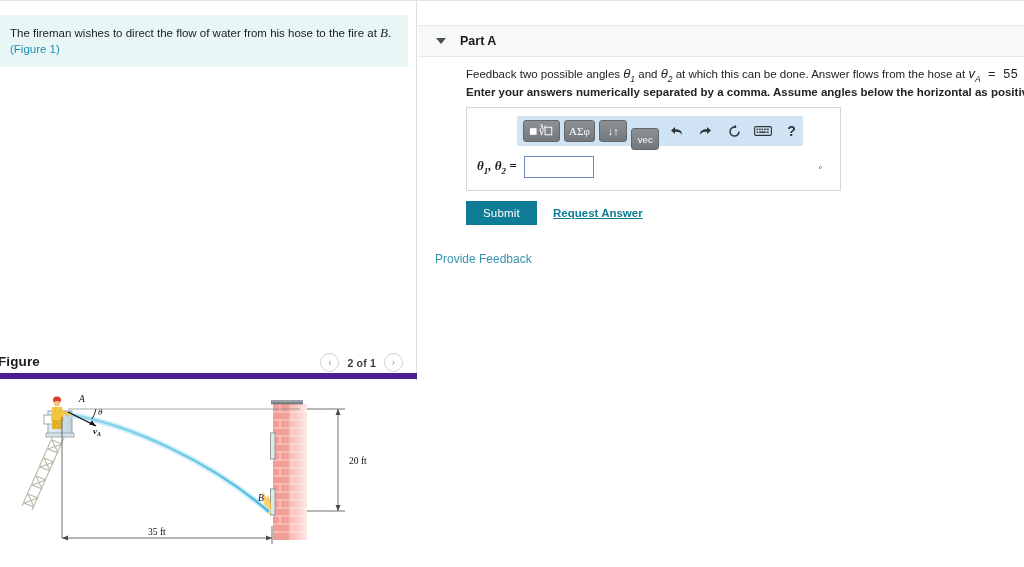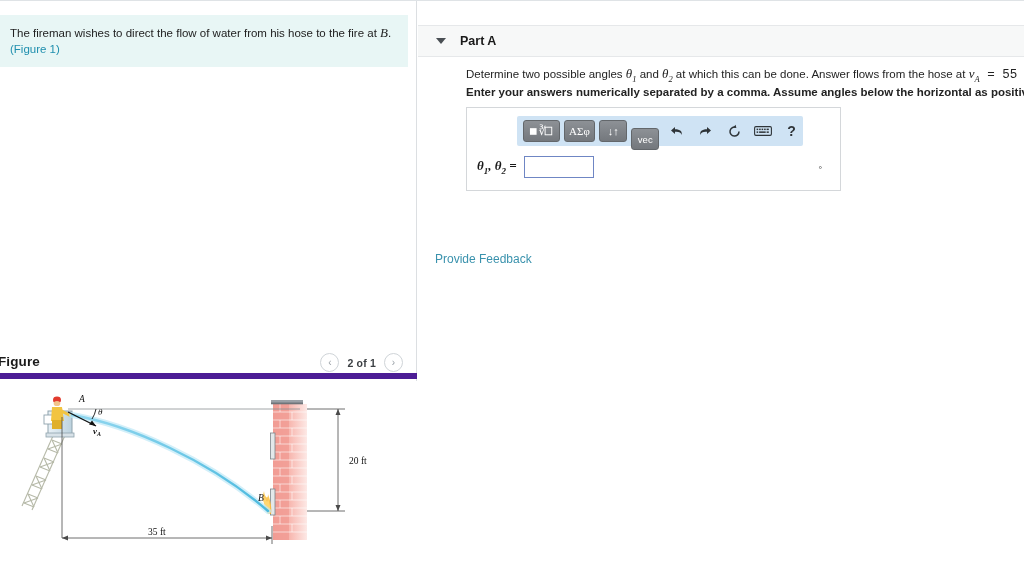--- a/index.html
+++ b/index.html
@@ -136,21 +136,21 @@
   .prompt-line {
     position: absolute;
     left: 48px;
     font-size: 11.5px;
     color: #232323;
     white-space: nowrap;
   }
   .prompt-1 { top: 65px; }
   .prompt-2 { top: 85px; font-weight: bold; }
   .mserif {
-    font-family: Liberation Serif, serif;
+    font-family: Liberation Sans, sans-serif;
     font-style: italic;
     font-size: 13px;
   }
   .mserif sub {
     font-size: 8.5px;
     font-style: italic;
   }
   .mupright {
     font-family: Liberation Mono, monospace;
     font-style: normal;
@@ -445,21 +445,21 @@
   </div>
 
   <div id="right-panel">
 
     <div class="part-header">
       <div class="collapse-caret"></div>
       <div class="part-title">Part A</div>
     </div>
 
     <div class="prompt-line prompt-1">
-      <span>Determine two possible angles </span><span class="mserif"><span>θ</span><sub>1</sub></span><span> and </span><span class="mserif"><span>θ</span><sub>2</sub></span><span> at which this can be done. Answer flows from the hose at </span><span class="mserif"><span>v</span><sub>A</sub></span><span class="mupright"> = 55 ft/s .</span>
+      <span>Feedback two possible angles </span><span class="mserif"><span>θ</span><sub>1</sub></span><span> and </span><span class="mserif"><span>θ</span><sub>2</sub></span><span> at which this can be done. Answer flows from the hose at </span><span class="mserif"><span>v</span><sub>A</sub></span><span class="mupright"> = 55 ft/s .</span>
     </div>
 
     <div class="prompt-line prompt-2">Enter your answers numerically separated by a comma. Assume angles below the horizontal as positive.</div>
 
     <div class="answer-box">
       <div class="mathbar">
         <div class="mbtn">
           <svg width="26" height="14" viewBox="0 0 26 14">
             <rect x="1" y="4" width="7" height="7" fill="#ffffff"></rect>
             <text x="10" y="11" font-family="Liberation Serif, serif" font-size="12" fill="#ffffff">∛</text>
@@ -504,17 +504,21 @@
         <div class="ticon help">?</div>
       </div>
 
       <div class="answer-row">
         <span class="answer-label"><span>θ</span><sub>1</sub><span>, </span><span>θ</span><sub>2</sub><span> =</span></span>
         <input class="answer-input" type="text" placeholder="" style="">
       </div>
       <div class="unit-deg">°</div>
     </div>
 
+    <div class="action-row">
+      <button class="submit-btn">Submit</button>
+      <a class="request-link">Request Answer</a>
+    </div>
 
     <a class="feedback-link">Provide Feedback</a>
   </div>
 
 </div>
 
 </body></html>

